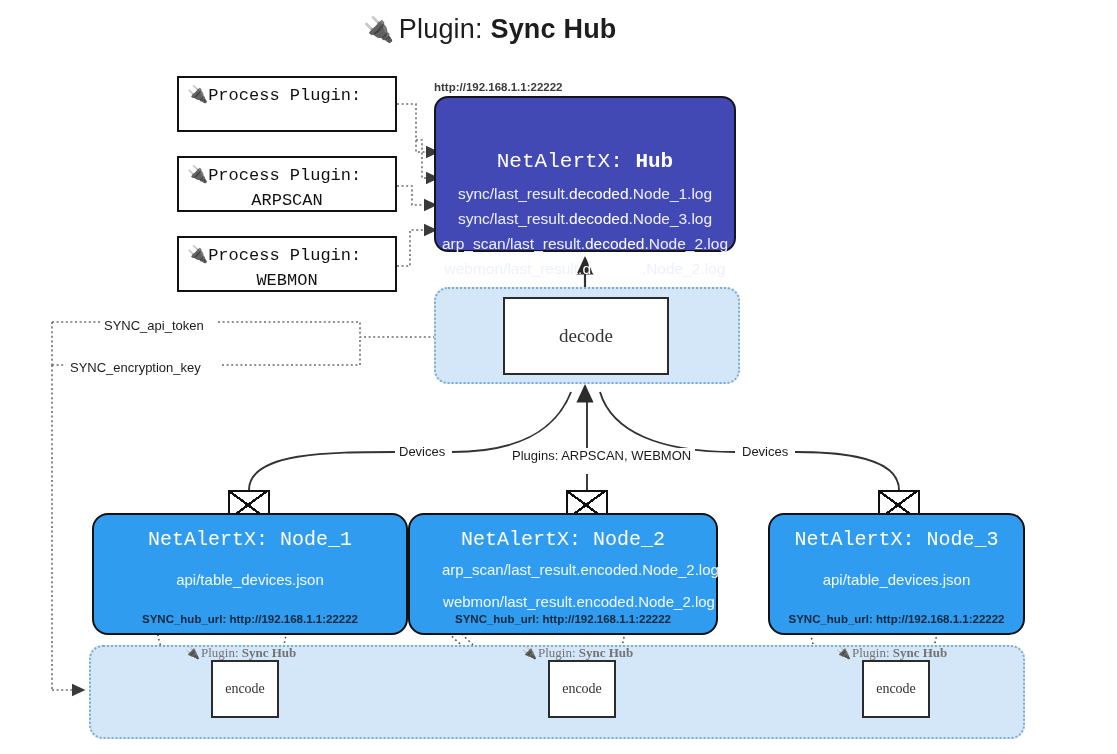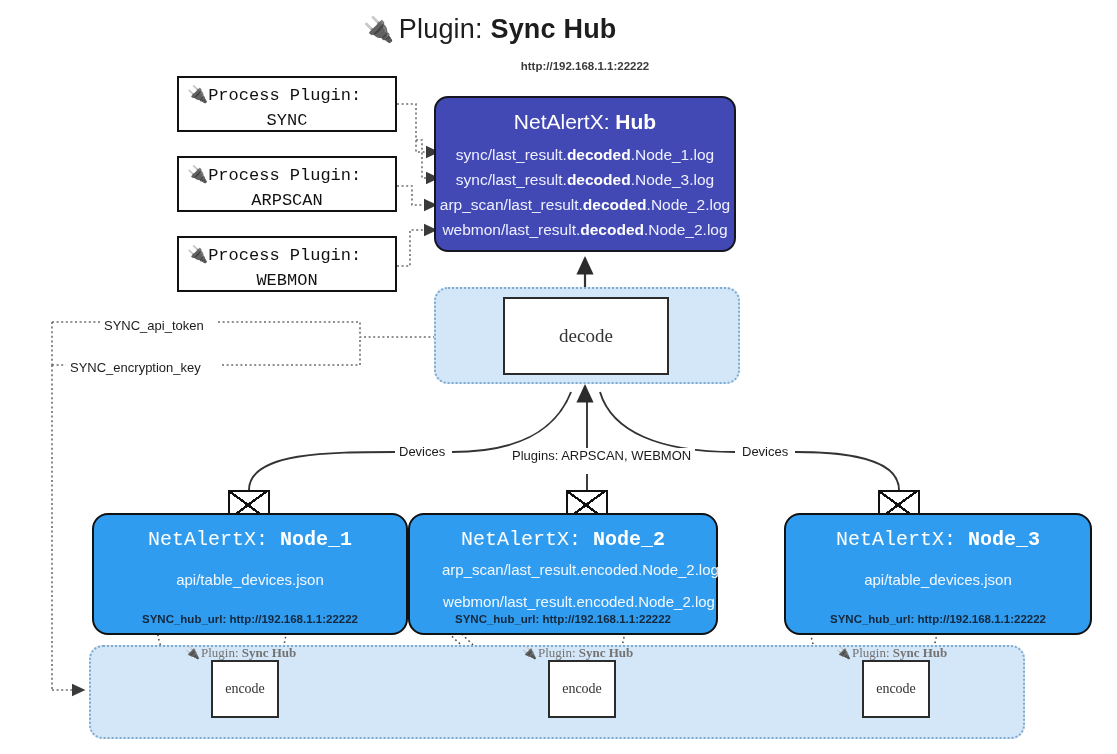--- a/index.html
+++ b/index.html
@@ -20,27 +20,27 @@
   .procbox{border:2.5px solid #111;background:#fff;
            font-family:"Liberation Mono", monospace;font-size:17px;
            color:#111;line-height:1.45;padding:6px 8px 8px 8px;text-align:center;}
   .procbox .l1{display:block;text-align:left;white-space:nowrap;}
   .procbox .l2{display:block;text-align:center;}
 
   
   #hub{left:434px;top:96px;width:302px;height:156px;background:#4248b4;
        border:2.5px solid #15161f;border-radius:14px;box-sizing:border-box;
        padding-top:12px;}
-  #hub .hubtitle{font-family:Liberation Sans, sans-serif;font-size:21px;color:#fff;
-                 text-align:center;margin-bottom:8px;}
+  #hub .hubtitle{font-family:Liberation Mono, monospace;font-size:21px;color:#fff;
+                 text-align:center;margin-bottom:8px;margin-top:40px;}
   #hub .hubtitle b{font-weight:bold;}
   #hub .logline{color:#eef0ff;font-size:15.5px;text-align:center;line-height:25px;
                 white-space:nowrap;}
-  #hub .logline b{color:#fff;font-weight:bold;}
-  #huburl{left:434px;top:60px;width:302px;text-align:center;font-size:11.5px;
+  #hub .logline b{color:#fff;font-weight:normal;}
+  #huburl{left:434px;top:81px;width:302px;font-size:11.5px;
           font-weight:bold;color:#3b3b3b;}
 
   
   .lightbox{background:#d4e7f8;border:2px dotted #7faacf;border-radius:14px;
             box-sizing:border-box;}
   #decodewrap{left:434px;top:287px;width:306px;height:97px;}
   #encodestrip{left:89px;top:645px;width:936px;height:94px;}
 
   .whitebox{background:#fff;border:2.5px solid #2b2b2b;box-sizing:border-box;
             display:flex;align-items:center;justify-content:center;
@@ -56,28 +56,28 @@
   .plugincap .plug{font-size:12px;margin-right:1px;}
   #cap1{left:185px;top:645px;}
   #cap2{left:522px;top:645px;}
   #cap3{left:836px;top:645px;}
 
   
   .nodebox{background:#2f9cf0;border:2.5px solid #111;border-radius:16px;
            box-sizing:border-box;padding-top:13px;}
   .nodebox .ntitle{font-family:"Liberation Mono", monospace;font-size:20px;color:#fff;
                    text-align:center;}
-  .nodebox .ntitle b{font-weight:bold;}
+  .nodebox .ntitle b{font-weight:normal;}
   .nodebox .npath{color:#f2f8ff;font-size:15px;text-align:center;line-height:26px;
                   white-space:nowrap;}
   .nodebox .nfoot{position:absolute;left:0;width:100%;bottom:8px;text-align:center;
                   font-size:11.5px;color:#15273a;font-weight:bold;white-space:nowrap;}
   #node1{left:92px;top:513px;width:316px;height:122px;}
   #node2{left:408px;top:513px;width:310px;height:122px;}
-  #node3{left:784px;top:513px;width:308px;height:122px;}
+  #node3{left:768px;top:513px;width:257px;height:122px;}
   #node1 .npath{margin-top:16px;}
   #node3 .npath{margin-top:16px;}
   #node2 .npath{margin-top:6px;padding-left:32px;}
 
   
   .envelope{position:absolute;width:42px;height:32px;background:#fff;
             border:2.5px solid #111;box-sizing:border-box;}
   .envelope:before,.envelope:after{content:"";position:absolute;left:-1px;top:-1px;
             width:100%;height:100%;}
   .envelope:before{background:
@@ -166,21 +166,20 @@
     </g>
   </svg>
 
   <div class="node" id="title">
     <span class="plug">🔌</span><span>Plugin:</span>
     <span class="strong">Sync Hub</span>
   </div>
 
   <div class="node procbox" style="left:177px;top:76px;width:220px;height:56px;">
     <span class="l1"><span>🔌</span><span>Process Plugin:</span></span>
-    <span class="l2">SYNC</span>
   </div>
 
   <div class="node procbox" style="left:177px;top:156px;width:220px;height:56px;">
     <span class="l1"><span>🔌</span><span>Process Plugin:</span></span>
     <span class="l2">ARPSCAN</span>
   </div>
 
   <div class="node procbox" style="left:177px;top:236px;width:220px;height:56px;">
     <span class="l1"><span>🔌</span><span>Process Plugin:</span></span>
     <span class="l2">WEBMON</span>

